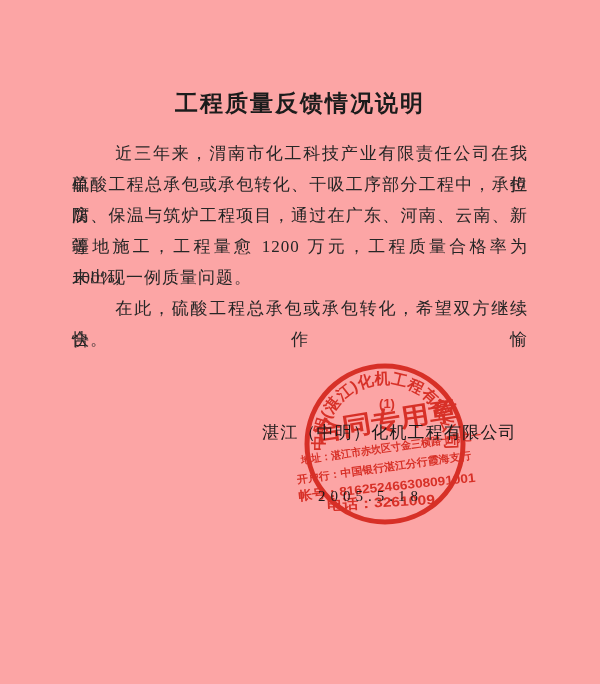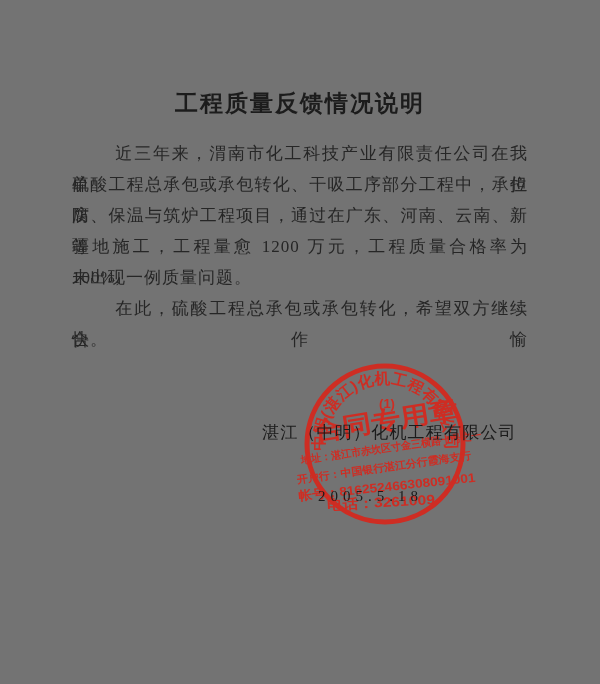--- a/index.html
+++ b/index.html
@@ -1,20 +1,20 @@
 <!DOCTYPE html>
 <html><head>
 <meta charset="utf-8">
 <style>
   html, body { margin: 0; padding: 0; background: #ffffff; }
   .page {
     position: relative;
     width: 600px;
     height: 684px;
-    background: #737373;
+    background: #fca5a5;
     overflow: hidden;
     font-family: "Liberation Serif", serif;
   }
   .doc-title {
     position: absolute;
     top: 88px;
     left: 0;
     width: 600px;
     margin: 0;
     text-align: center;

